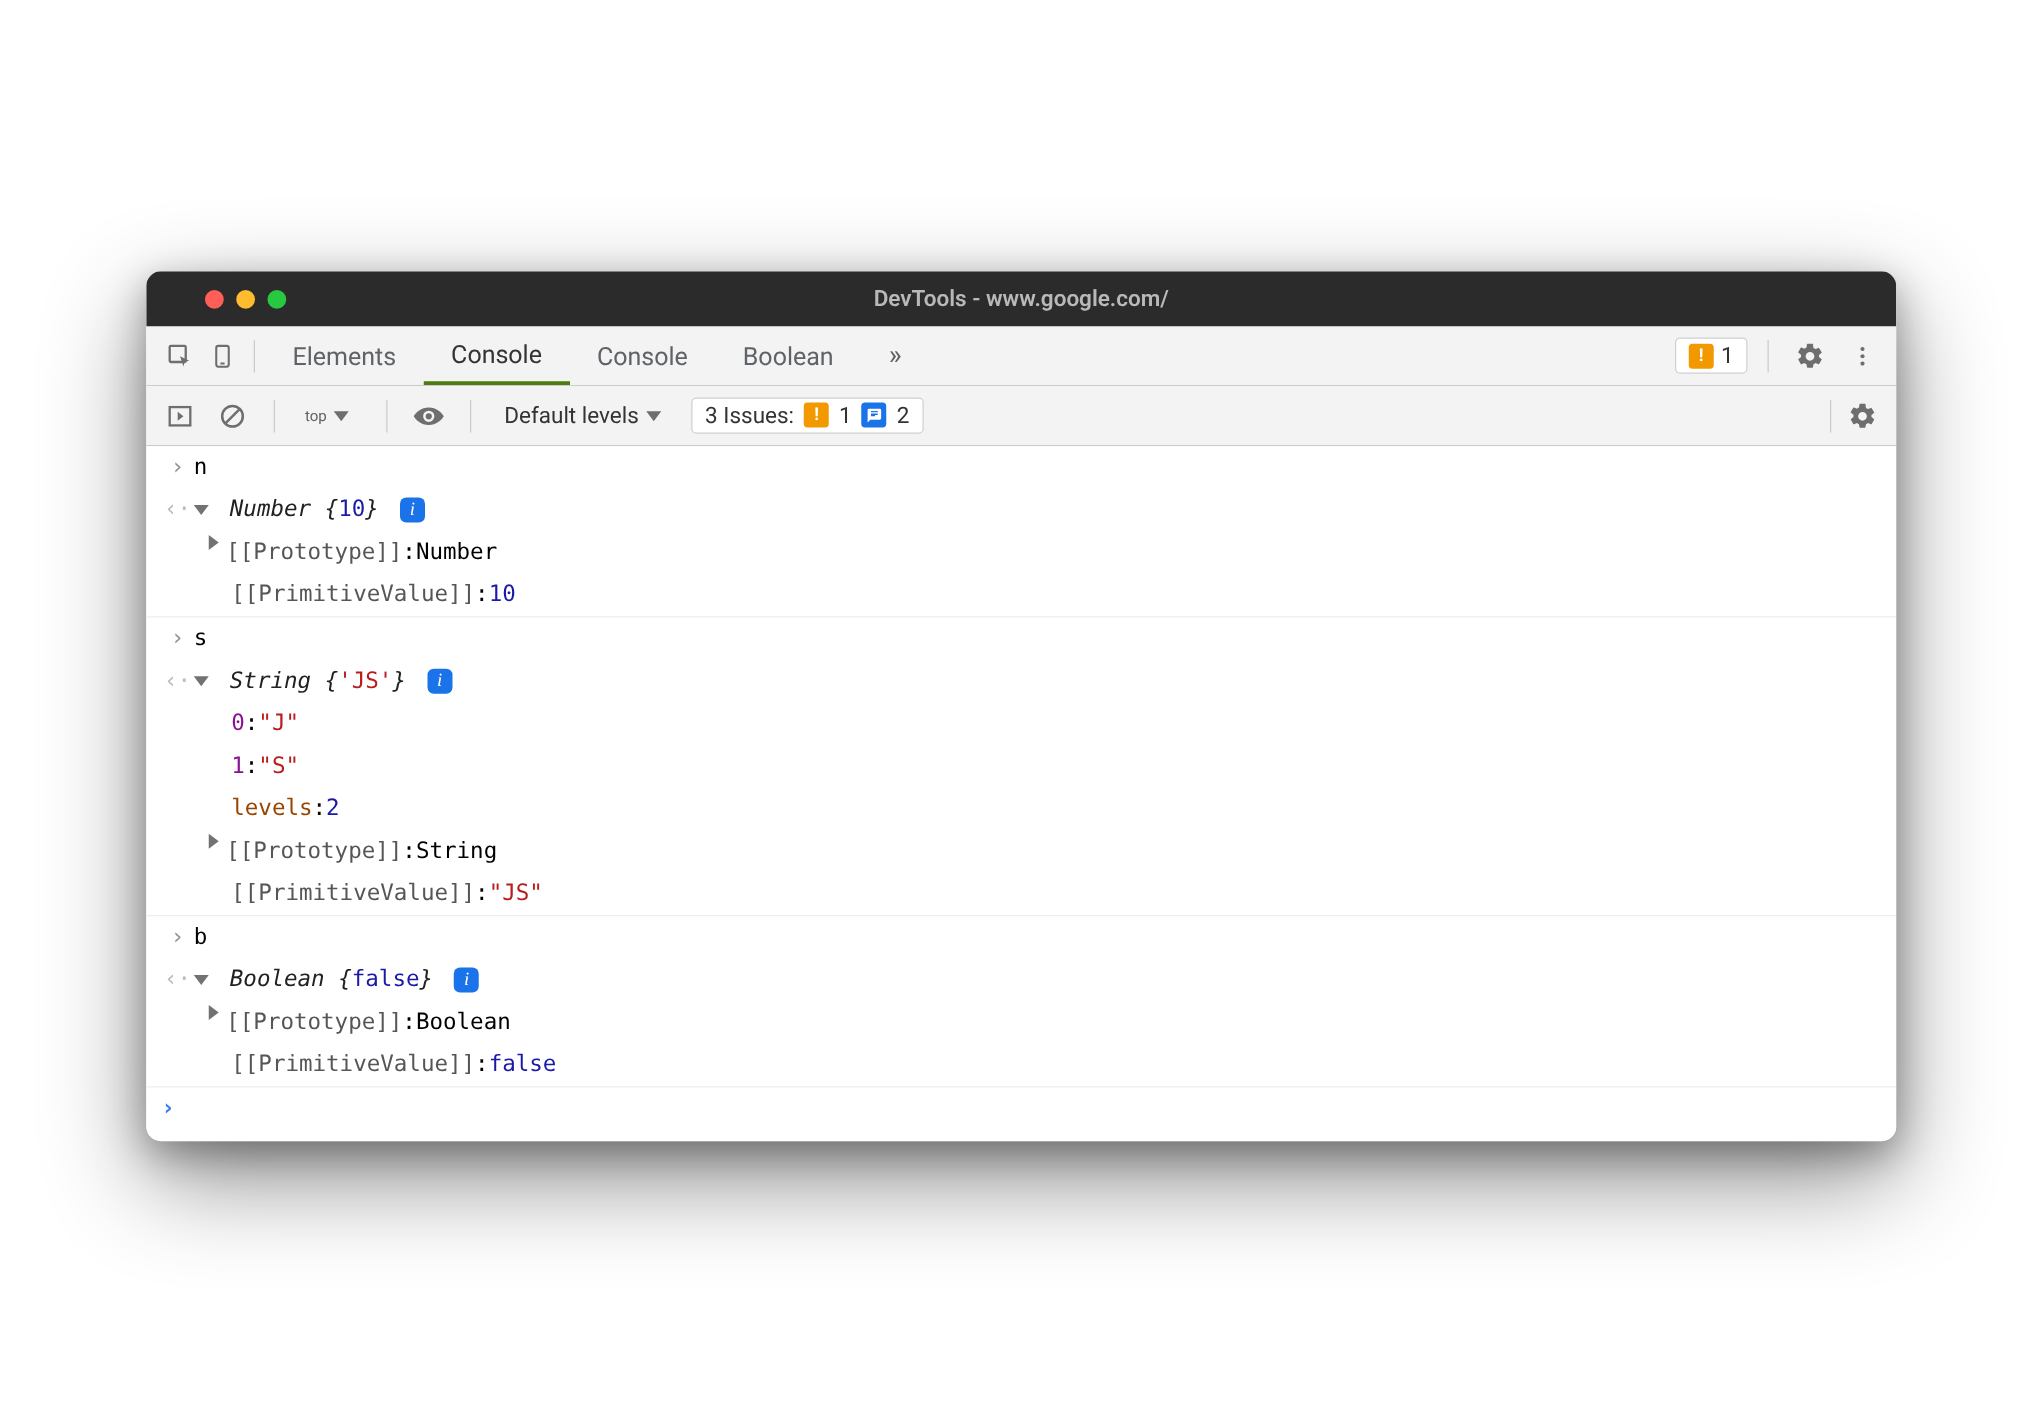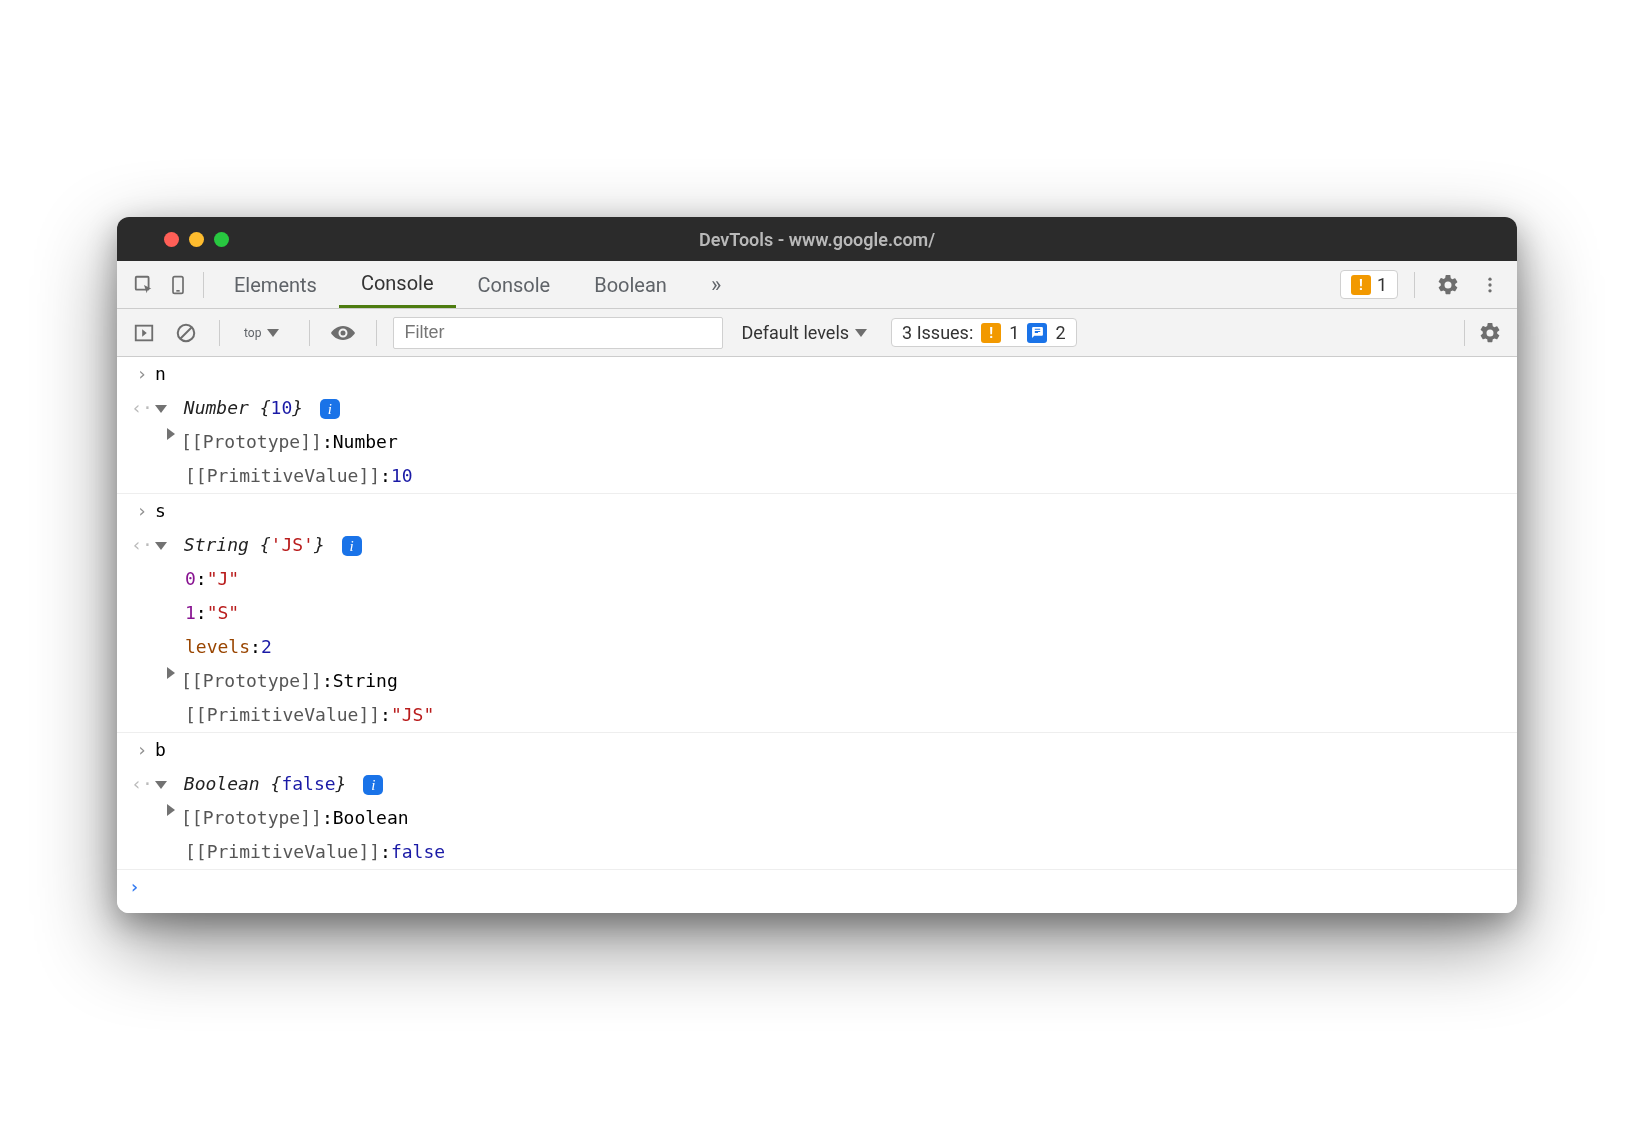--- a/index.html
+++ b/index.html
@@ -109,21 +109,21 @@
     font-size: 18px;
     color: #5f6368;
     border-radius: 2px;
   }
   .levels-sel {
     display: flex; align-items: center; gap: 6px;
     color: #333; font-size: 18px; cursor: pointer;
     padding: 0 10px;
   }
   .issues-box {
-    display: flex; align-items: center; gap: 8px;
+    display: flex; align-items: flex-start; gap: 8px;
     background: #fff; border: 1px solid #d0d0d0;
     border-radius: 4px; padding: 3px 10px;
     font-size: 18px; color: #333;
   }
   .msg-icon {
     width: 20px; height: 20px; background: #1a73e8; border-radius: 3px;
     display: flex; align-items: center; justify-content: center;
     color: #fff; font-size: 13px;
   }
   .subbar-right { margin-left: auto; display: flex; align-items: center; }
@@ -262,21 +262,20 @@
       <span>top</span>
       <span class="tri tri-down" style="border-top-color:#6e6e6e"></span>
     </div>
     <div class="vdiv"></div>
     <div class="icon-btn">
       <svg width="26" height="20" viewBox="0 0 26 20" fill="#6e6e6e">
         <path d="M13 3C7 3 2.7 7 1 10c1.7 3 6 7 12 7s10.3-4 12-7c-1.7-3-6-7-12-7Zm0 11.5A4.5 4.5 0 1 1 13 5.5a4.5 4.5 0 0 1 0 9Zm0-7a2.5 2.5 0 1 0 0 5 2.5 2.5 0 0 0 0-5Z"></path>
       </svg>
     </div>
     <div class="vdiv"></div>
-    <input class="filter-input" placeholder="Filter" style="">
     <div class="levels-sel">
       <span>Default levels</span>
       <span class="tri tri-down" style="border-top-color:#6e6e6e"></span>
     </div>
     <div class="issues-box">
       <span>3 Issues:</span>
       <span class="warn-icon">!</span>
       <span>1</span>
       <span class="msg-icon">
         <svg width="13" height="13" viewBox="0 0 24 24" fill="#fff">

